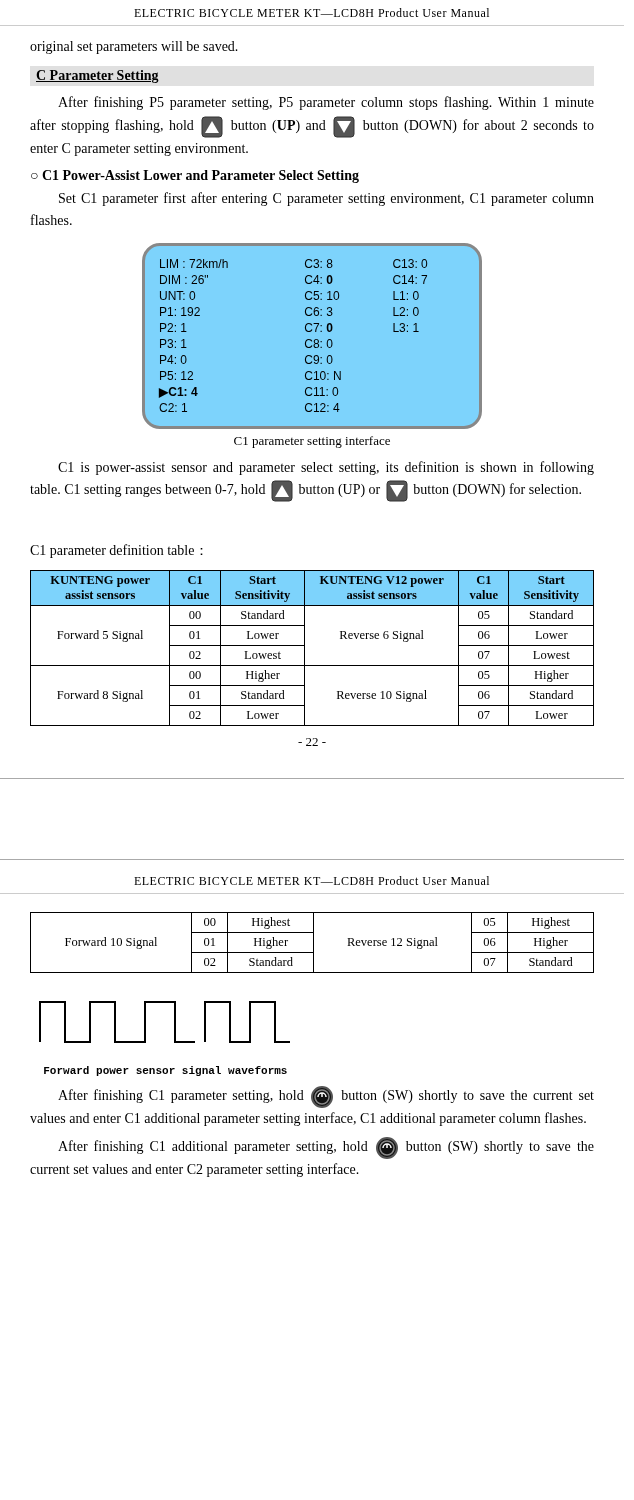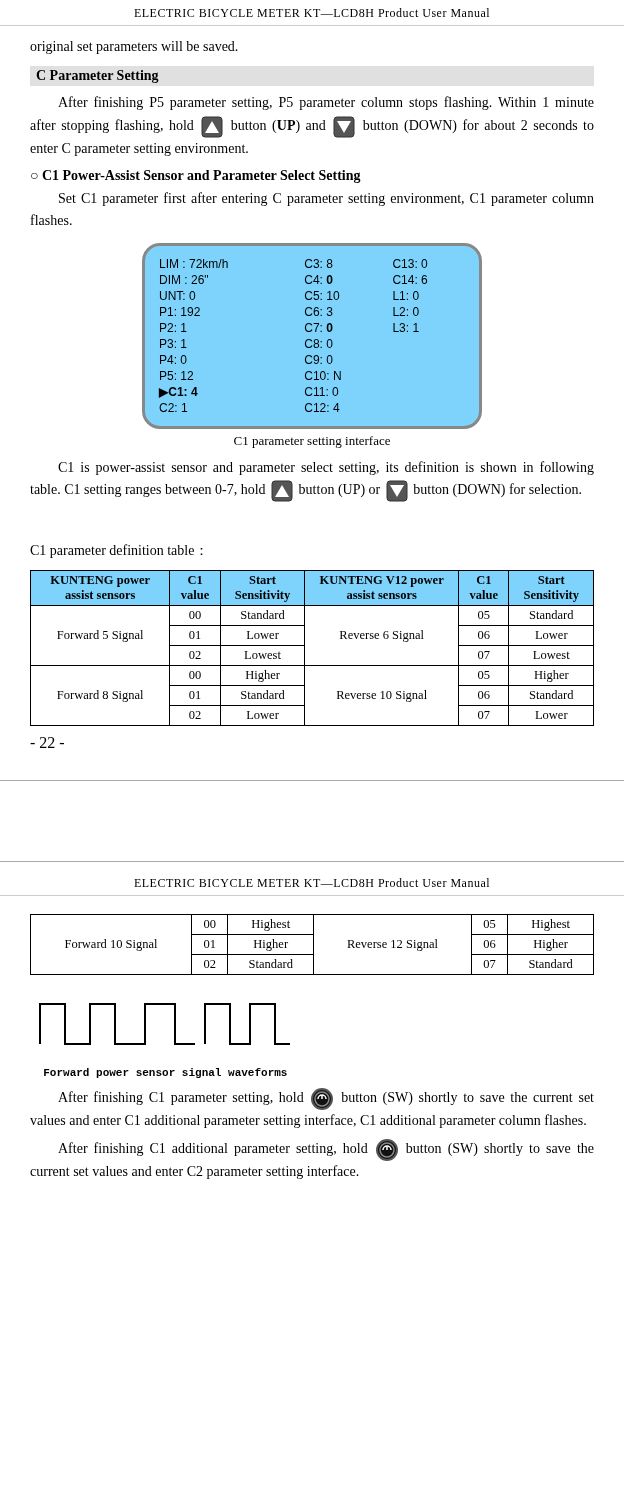--- a/index.html
+++ b/index.html
@@ -29,20 +29,21 @@
       margin-bottom: 6px;
       line-height: 1.6;
       text-align: justify;
     }
     .section-heading {
       background: #e0e0e0;
       font-weight: bold;
       padding: 2px 6px;
       margin: 8px 0 6px 0;
       font-size: 14px;
+      text-decoration: underline;
     }
     .subsection-heading {
       font-weight: bold;
       margin: 8px 0 4px 0;
       font-size: 14px;
     }
     .indent {
       text-indent: 2em;
     }
     .btn-up {
@@ -122,22 +123,22 @@
       width: 48%;
       text-align: center;
     }
     .waveform-label {
       font-family: "Courier New", monospace;
       font-size: 11px;
       font-weight: bold;
       margin-top: 4px;
     }
     .page-num {
-      text-align: left;
-      font-size: 16px;
+      text-align: center;
+      font-size: 13px;
       margin: 8px 0 10px 0;
     }
     .divider {
       border: none;
       border-top: 1px solid #aaa;
       margin: 8px 0;
     }
   </style>
 </head>
 <body>
@@ -165,38 +166,38 @@
         <span> button (<strong>UP</strong>) and </span>
         
         <svg class="btn-down" viewBox="0 0 22 22">
           <rect x="1" y="1" width="20" height="20" rx="3" fill="#555" stroke="#333" stroke-width="1"></rect>
           <polygon points="11,17 18,5 4,5" fill="#fff"></polygon>
         </svg>
         <span>button (DOWN) for about 2 seconds to enter C parameter setting environment.</span>
       </p>
 
       <div class="subsection-heading">
-        <span>○ C1 Power-Assist Sensor and Parameter Select Setting</span>
+        <span>○ C1 Power-Assist Lower and Parameter Select Setting</span>
       </div>
 
       <p class="section-text indent">Set C1 parameter first after entering C parameter setting environment, C1 parameter column flashes.</p>
 
       
       <div class="lcd-display">
         <table class="lcd-table">
           <tbody>
               <tr>
             <td>LIM : 72km/h</td>
             <td>C3: 8</td>
             <td>C13: 0</td>
           </tr>
           <tr>
             <td>DIM : 26"</td>
             <td>C4: <b>0</b></td>
-            <td>C14: 6</td>
+            <td>C14: 7</td>
           </tr>
           <tr>
             <td>UNT: 0</td>
             <td>C5: 10</td>
             <td>L1: 0</td>
           </tr>
           <tr>
             <td>P1: 192</td>
             <td>C6: 3</td>
             <td>L2: 0</td>

